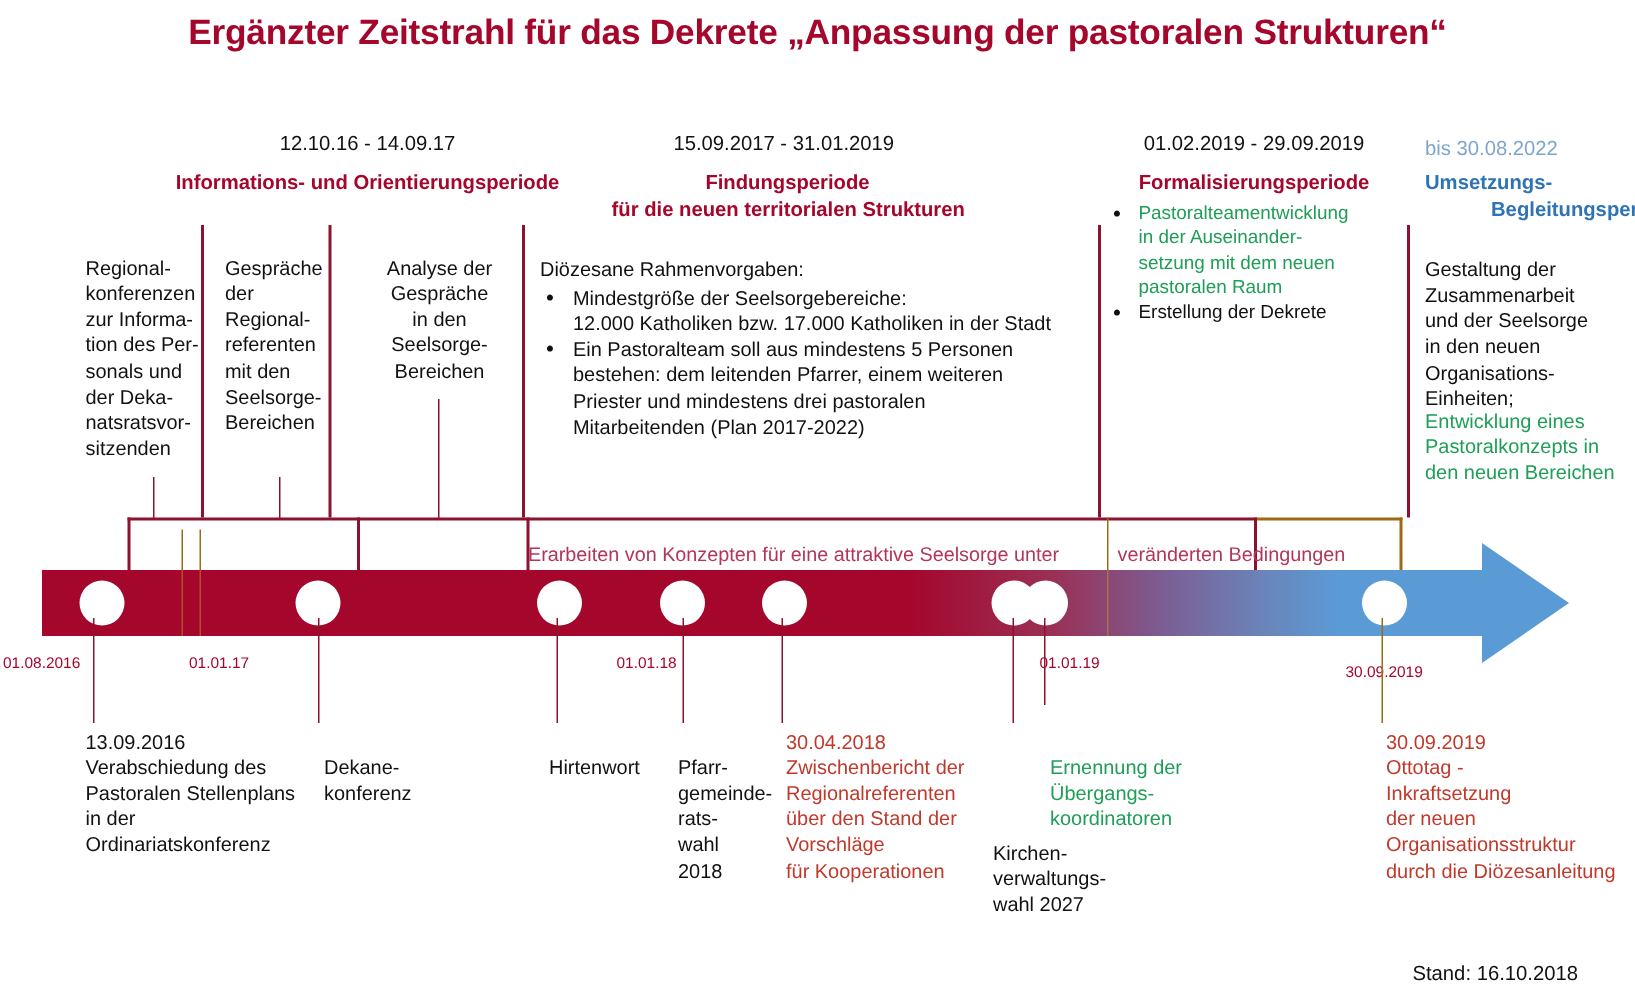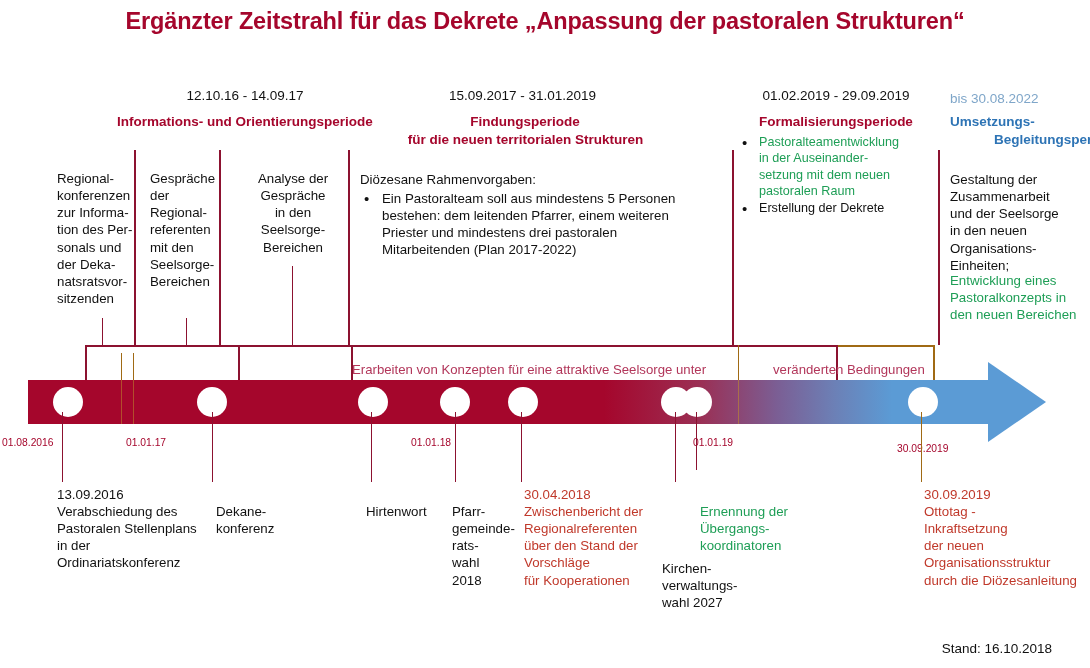--- a/index.html
+++ b/index.html
@@ -156,20 +156,22 @@
 in den
 Seelsorge-
 Bereichen</div>
 
 <div class="abs phase-date" style="left:380px; top:88px; width:285px;">15.09.2017 - 31.01.2019</div>
 <div class="abs phase-name" style="left:385px; top:113px; width:280px;">Findungsperiode</div>
 <div class="abs phase-name" style="left:348px; top:131px; width:355px;">für die neuen territorialen Strukturen</div>
 
 <div class="abs body-text" style="left:360px; top:171px; width:360px;">Diözesane Rahmenvorgaben:</div>
 <ul class="abs body-text bullets" style="left:360px; top:190px; width:370px;">
+  <li style="white-space:pre-line;">Mindestgröße der Seelsorgebereiche:
+12.000 Katholiken bzw. 17.000 Katholiken in der Stadt</li>
   <li style="white-space:pre-line;">Ein Pastoralteam soll aus mindestens 5 Personen
 bestehen: dem leitenden Pfarrer, einem weiteren
 Priester und mindestens drei pastoralen
 Mitarbeitenden (Plan 2017-2022)</li>
 </ul>
 
 <div class="abs phase-date" style="left:740px; top:88px; width:192px;">01.02.2019 - 29.09.2019</div>
 <div class="abs phase-name" style="left:740px; top:113px; width:192px;">Formalisierungsperiode</div>
 
 <ul class="abs body-text bullets tight" style="left:741px; top:134px; width:196px; font-size:12.6px; line-height:1.31;">
@@ -210,21 +212,21 @@
 <div class="abs vline" style="left:351px; top:345px; height:35px;"></div>
 <div class="abs vline" style="left:836px; top:345px; height:35px;"></div>
 <div class="abs vline gold thin" style="left:738px; top:345px; height:35px;"></div>
 <div class="abs vline gold" style="left:933px; top:345px; height:35px;"></div>
 
 <div class="abs vline thin" style="left:102px; top:318px; height:28px; background:#8C1230;"></div>
 <div class="abs vline thin" style="left:186px; top:318px; height:28px; background:#8C1230;"></div>
 <div class="abs vline thin" style="left:292px; top:266px; height:80px; background:#8C1230;"></div>
 
 <div class="abs bar-caption" style="left:352px; top:362px;">Erarbeiten von Konzepten für eine attraktive Seelsorge unter</div>
-<div class="abs bar-caption" style="left:745px; top:362px;margin-left:28px;">veränderten Bedingungen</div>
+<div class="abs bar-caption" style="left:745px; top:362px;">veränderten Bedingungen</div>
 
 <div class="abs" id="timeline-bar"></div>
 <div class="abs" id="timeline-arrow"></div>
 
 <div class="abs" style="left:121px; top:380px; width:1.2px; height:44px; background:#C08A2E; opacity:.55;"></div>
 <div class="abs" style="left:133px; top:380px; width:1.2px; height:44px; background:#C08A2E; opacity:.55;"></div>
 <div class="abs" style="left:738px; top:380px; width:1.2px; height:44px; background:#C08A2E; opacity:.6;"></div>
 
 <div class="abs node" style="left:53px;"></div>
 <div class="abs node" style="left:197px;"></div>

